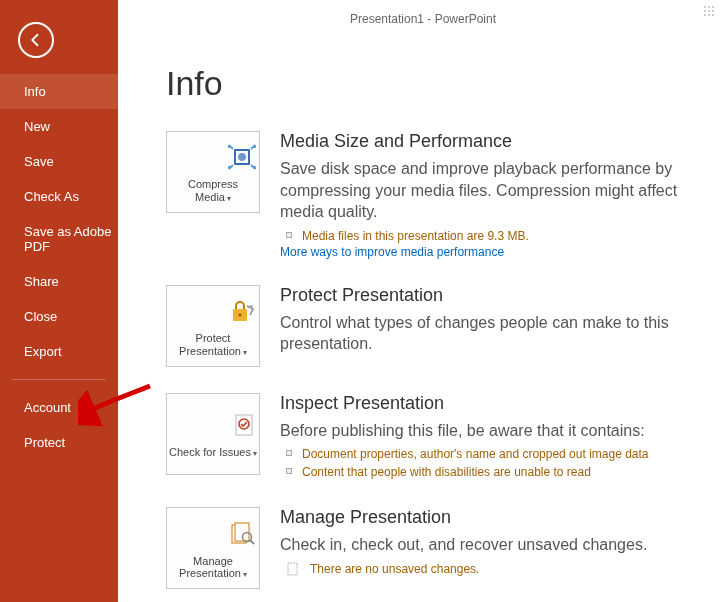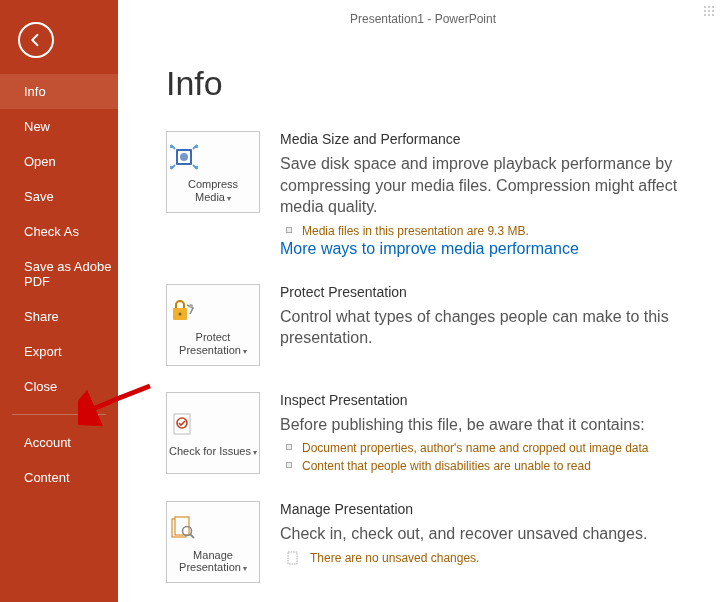--- a/index.html
+++ b/index.html
@@ -12,58 +12,57 @@
   .nav-item { font-size: 13px; padding: 10px 0 10px 24px; cursor: pointer; color: #fff; }
   .nav-item.active { background: #c25032; }
   .nav-sep { height: 1px; background: rgba(255,255,255,0.25); margin: 10px 12px; }
   .main { flex: 1; padding: 64px 20px 0 48px; position: relative; overflow: hidden; }
   .titlebar { position: absolute; top: 0; left: 4px; right: 0; height: 38px; display: flex; align-items: center; justify-content: center; }
   .titlebar-text { font-size: 12px; color: #666; position: absolute; left: 50%; transform: translateX(-50%); top: 12px; }
   .grip { position: absolute; top: 6px; right: 10px; width: 18px; height: 14px; }
   .grip div { width: 2px; height: 2px; background: #ccc; position: absolute; }
   .page-title { font-size: 34px; font-weight: 300; color: #333; margin-bottom: 28px; }
   .section { display: flex; gap: 20px; margin-bottom: 26px; }
-  .tile { width: 94px; height: 80px; border: 1px solid #c8c8c8; background: #fdfdfd; display: flex; flex-direction: column; align-items: flex-start; justify-content: center; cursor: pointer; padding: 6px 2px; }
+  .tile { width: 94px; height: 80px; border: 1px solid #c8c8c8; background: #fdfdfd; display: flex; flex-direction: column; align-items: flex-end; justify-content: center; cursor: pointer; padding: 6px 2px; }
   .tile.tall { height: 82px; }
   .tile-icon { height: 34px; display: flex; align-items: center; justify-content: center; margin-bottom: 4px; }
   .tile-label { font-size: 11px; color: #444; text-align: center; line-height: 1.15; }
   .tile-label .caret { font-size: 8px; margin-left: 2px; color: #666; }
   .section-body { flex: 1; }
-  .section-title { font-size: 14px; color: #333; margin-bottom: 6px; }
+  .section-title { font-size: 18px; color: #333; margin-bottom: 6px; }
   .section-desc { font-size: 16px; color: #555; line-height: 1.35; margin-bottom: 4px; }
   .bullet-row { display: flex; align-items: flex-start; gap: 10px; font-size: 12px; color: #a16207; line-height: 1.5; }
   .bullet-row .sq { width: 6px; height: 6px; border: 1px solid #aaa; background: #eee; margin-top: 5px; flex-shrink: 0; margin-left: 6px; }
   .bullet-row.icon .sq { border: none; background: none; width: 14px; height: 14px; margin-top: 2px; }
-  .link { color: #0066c0; font-size: 16px; cursor: pointer; }
+  .link { color: #0066c0; font-size: 12px; cursor: pointer; }
   .arrow-annotation { position: absolute; left: 78px; top: 378px; pointer-events: none; z-index: 10; }
 </style>
 </head>
 <body>
 
 <div class="app">
 
   <div class="sidebar">
     <div class="back-btn">
       <svg viewBox="0 0 24 24">
           <path d="M14 5l-7 7 7 7" stroke="#fff" stroke-width="2.4" fill="none" stroke-linecap="round" stroke-linejoin="round"></path>
         </svg>
     </div>
     <div class="nav">
       <div class="nav-item active">Info</div>
       <div class="nav-item">New</div>
-      <div class="nav-item">Open</div>
       <div class="nav-item">Save</div>
       <div class="nav-item">Check As</div>
       <div class="nav-item">Save as Adobe PDF</div>
       <div class="nav-item">Share</div>
+      <div class="nav-item">Close</div>
       <div class="nav-item">Export</div>
-      <div class="nav-item">Close</div>
       <div class="nav-sep"></div>
       <div class="nav-item">Account</div>
-      <div class="nav-item">Content</div>
+      <div class="nav-item">Protect</div>
     </div>
   </div>
 
   <div class="main">
     <div class="titlebar">
       <div class="titlebar-text">Presentation1 - PowerPoint</div>
       <div class="grip">
         <div style="top:0;left:8px"></div>
           <div style="top:0;left:12px"></div>
           <div style="top:0;left:16px"></div>

